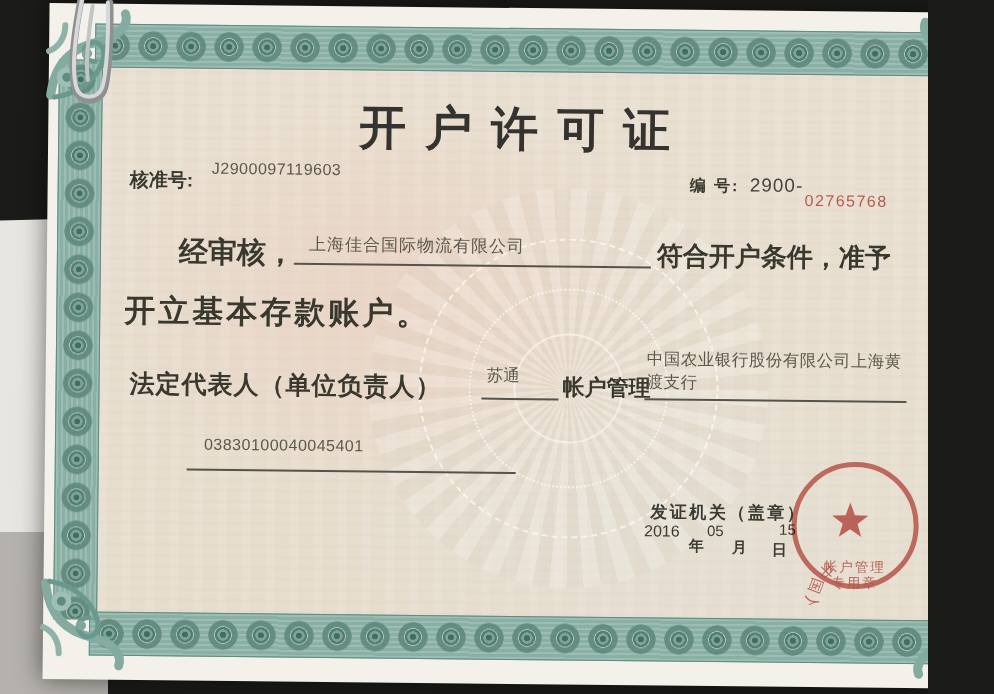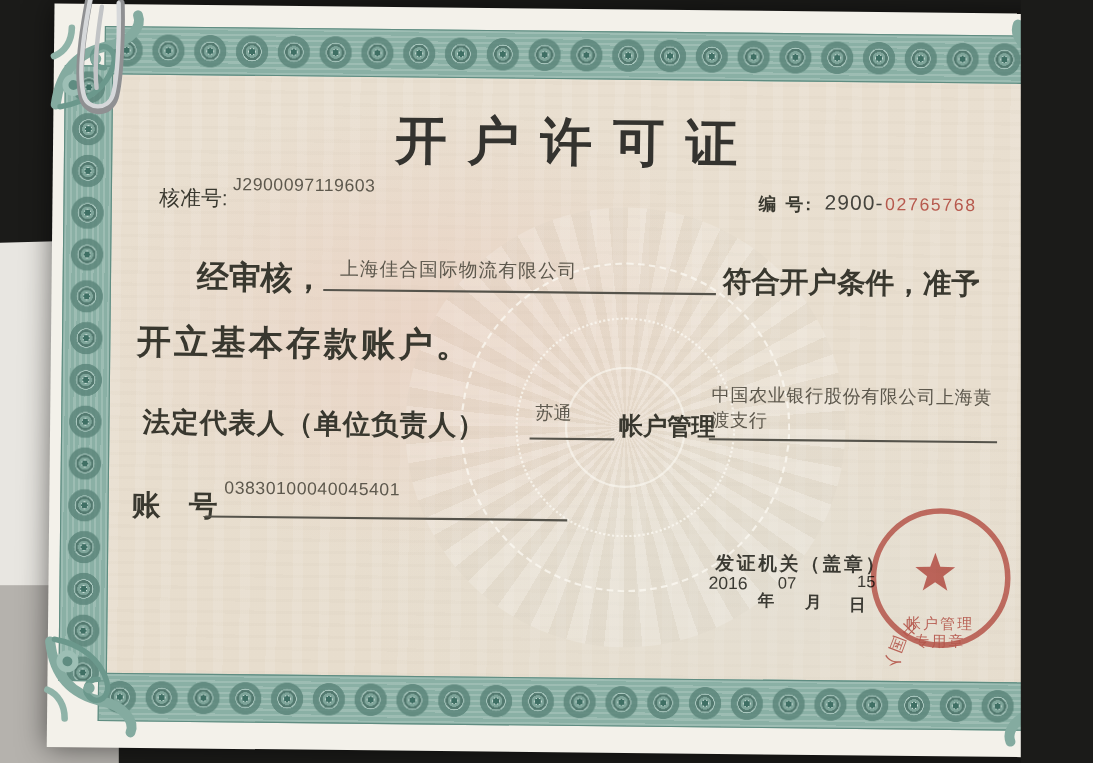--- a/index.html
+++ b/index.html
@@ -65,25 +65,25 @@
   .rr1{left:319px;top:166px;width:296px;height:296px;}
   .rr2{left:369px;top:216px;width:196px;height:196px;border-style:dotted;}
   .rr3{left:414px;top:261px;width:106px;height:106px;border-style:solid;border-color:rgba(252,250,243,.6);}
 
   
   .txt{position:absolute;z-index:4;color:#3c3b35;white-space:nowrap;}
   .title{left:311px;top:90px;font-family:"DejaVu Serif",serif;font-weight:bold;
     font-size:47px;letter-spacing:19px;color:#34332f;}
   .lbl{font-weight:bold;color:#39382f;}
   .val{color:#5d584d;}
-  .t-approval-l{left:97px;top:163px;font-size:19px;font-weight:normal;}
+  .t-approval-l{left:82px;top:163px;font-size:19px;font-weight:bold;}
   .t-approval-v{left:164px;top:155px;font-size:16px;letter-spacing:.5px;}
   .t-serial-l{left:642px;top:166px;font-size:16px;font-weight:bold;letter-spacing:2px;}
   .t-serial-p{left:702px;top:164px;font-size:19px;letter-spacing:1px;color:#45443e;}
-  .t-serial-n{left:757px;top:167px;font-size:16px;letter-spacing:1.5px;}
+  .t-serial-n{left:757px;top:181px;font-size:16px;letter-spacing:1.5px;}
   .t-review{left:132px;top:228px;font-size:29px;}
   .t-company{left:262px;top:227px;font-size:17px;letter-spacing:1px;}
   .t-suffix{left:610px;top:229px;font-size:26px;}
   .t-line2{left:78px;top:286px;font-size:31px;letter-spacing:3px;}
   .t-legal{left:84px;top:363px;font-size:25px;letter-spacing:1px;}
   .t-legal-v{left:441px;top:357px;font-size:16.5px;}
   .t-bank-l{left:517px;top:364px;font-size:22px;}
   .t-bank-1{left:601px;top:339px;font-size:16.5px;letter-spacing:.5px;}
   .t-bank-2{left:601px;top:362px;font-size:16.5px;letter-spacing:.5px;}
   .t-acct-l{left:75px;top:438px;font-size:26px;}
@@ -193,28 +193,27 @@
 
     <div class="txt t-legal lbl">法定代表人（单位负责人）</div>
     <div class="txt t-legal-v val">苏通</div>
     <div class="uline u-legal"></div>
 
     <div class="txt t-bank-l lbl">帐户管理</div>
     <div class="txt t-bank-1 val">中国农业银行股份有限公司上海黄</div>
     <div class="txt t-bank-2 val">渡支行</div>
     <div class="uline u-bank"></div>
 
-    <div class="txt t-acct-l lbl">账　号</div>
     <div class="txt t-acct-v val">03830100040045401</div>
     <div class="uline u-acct"></div>
 
     <div class="txt t-issuer">发证机关（盖章）</div>
     <div class="txt t-date d-year">2016</div>
     <div class="txt t-date d-yunit lbl">年</div>
-    <div class="txt t-date d-month">07</div>
+    <div class="txt t-date d-month">05</div>
     <div class="txt t-date d-munit lbl">月</div>
     <div class="txt t-date d-day">15</div>
     <div class="txt t-date d-dunit lbl">日</div>
 
     <svg class="seal" viewBox="0 0 160 160">
       <defs>
         <path id="sealArc" d="M 53.1,118.5 A 47,47 0 1 0 107,118.5" fill="none"></path>
       </defs>
       <circle cx="80" cy="80" r="61" fill="none" stroke="#c4544c" stroke-width="5" opacity=".85"></circle>
       <polygon points="75,57 79.6,69.7 93.1,70.1 82.4,78.4 86.2,91.4 75,83.8 63.8,91.4 67.6,78.4 56.9,70.1 70.4,69.7" fill="#c4544c" opacity=".9"></polygon>

